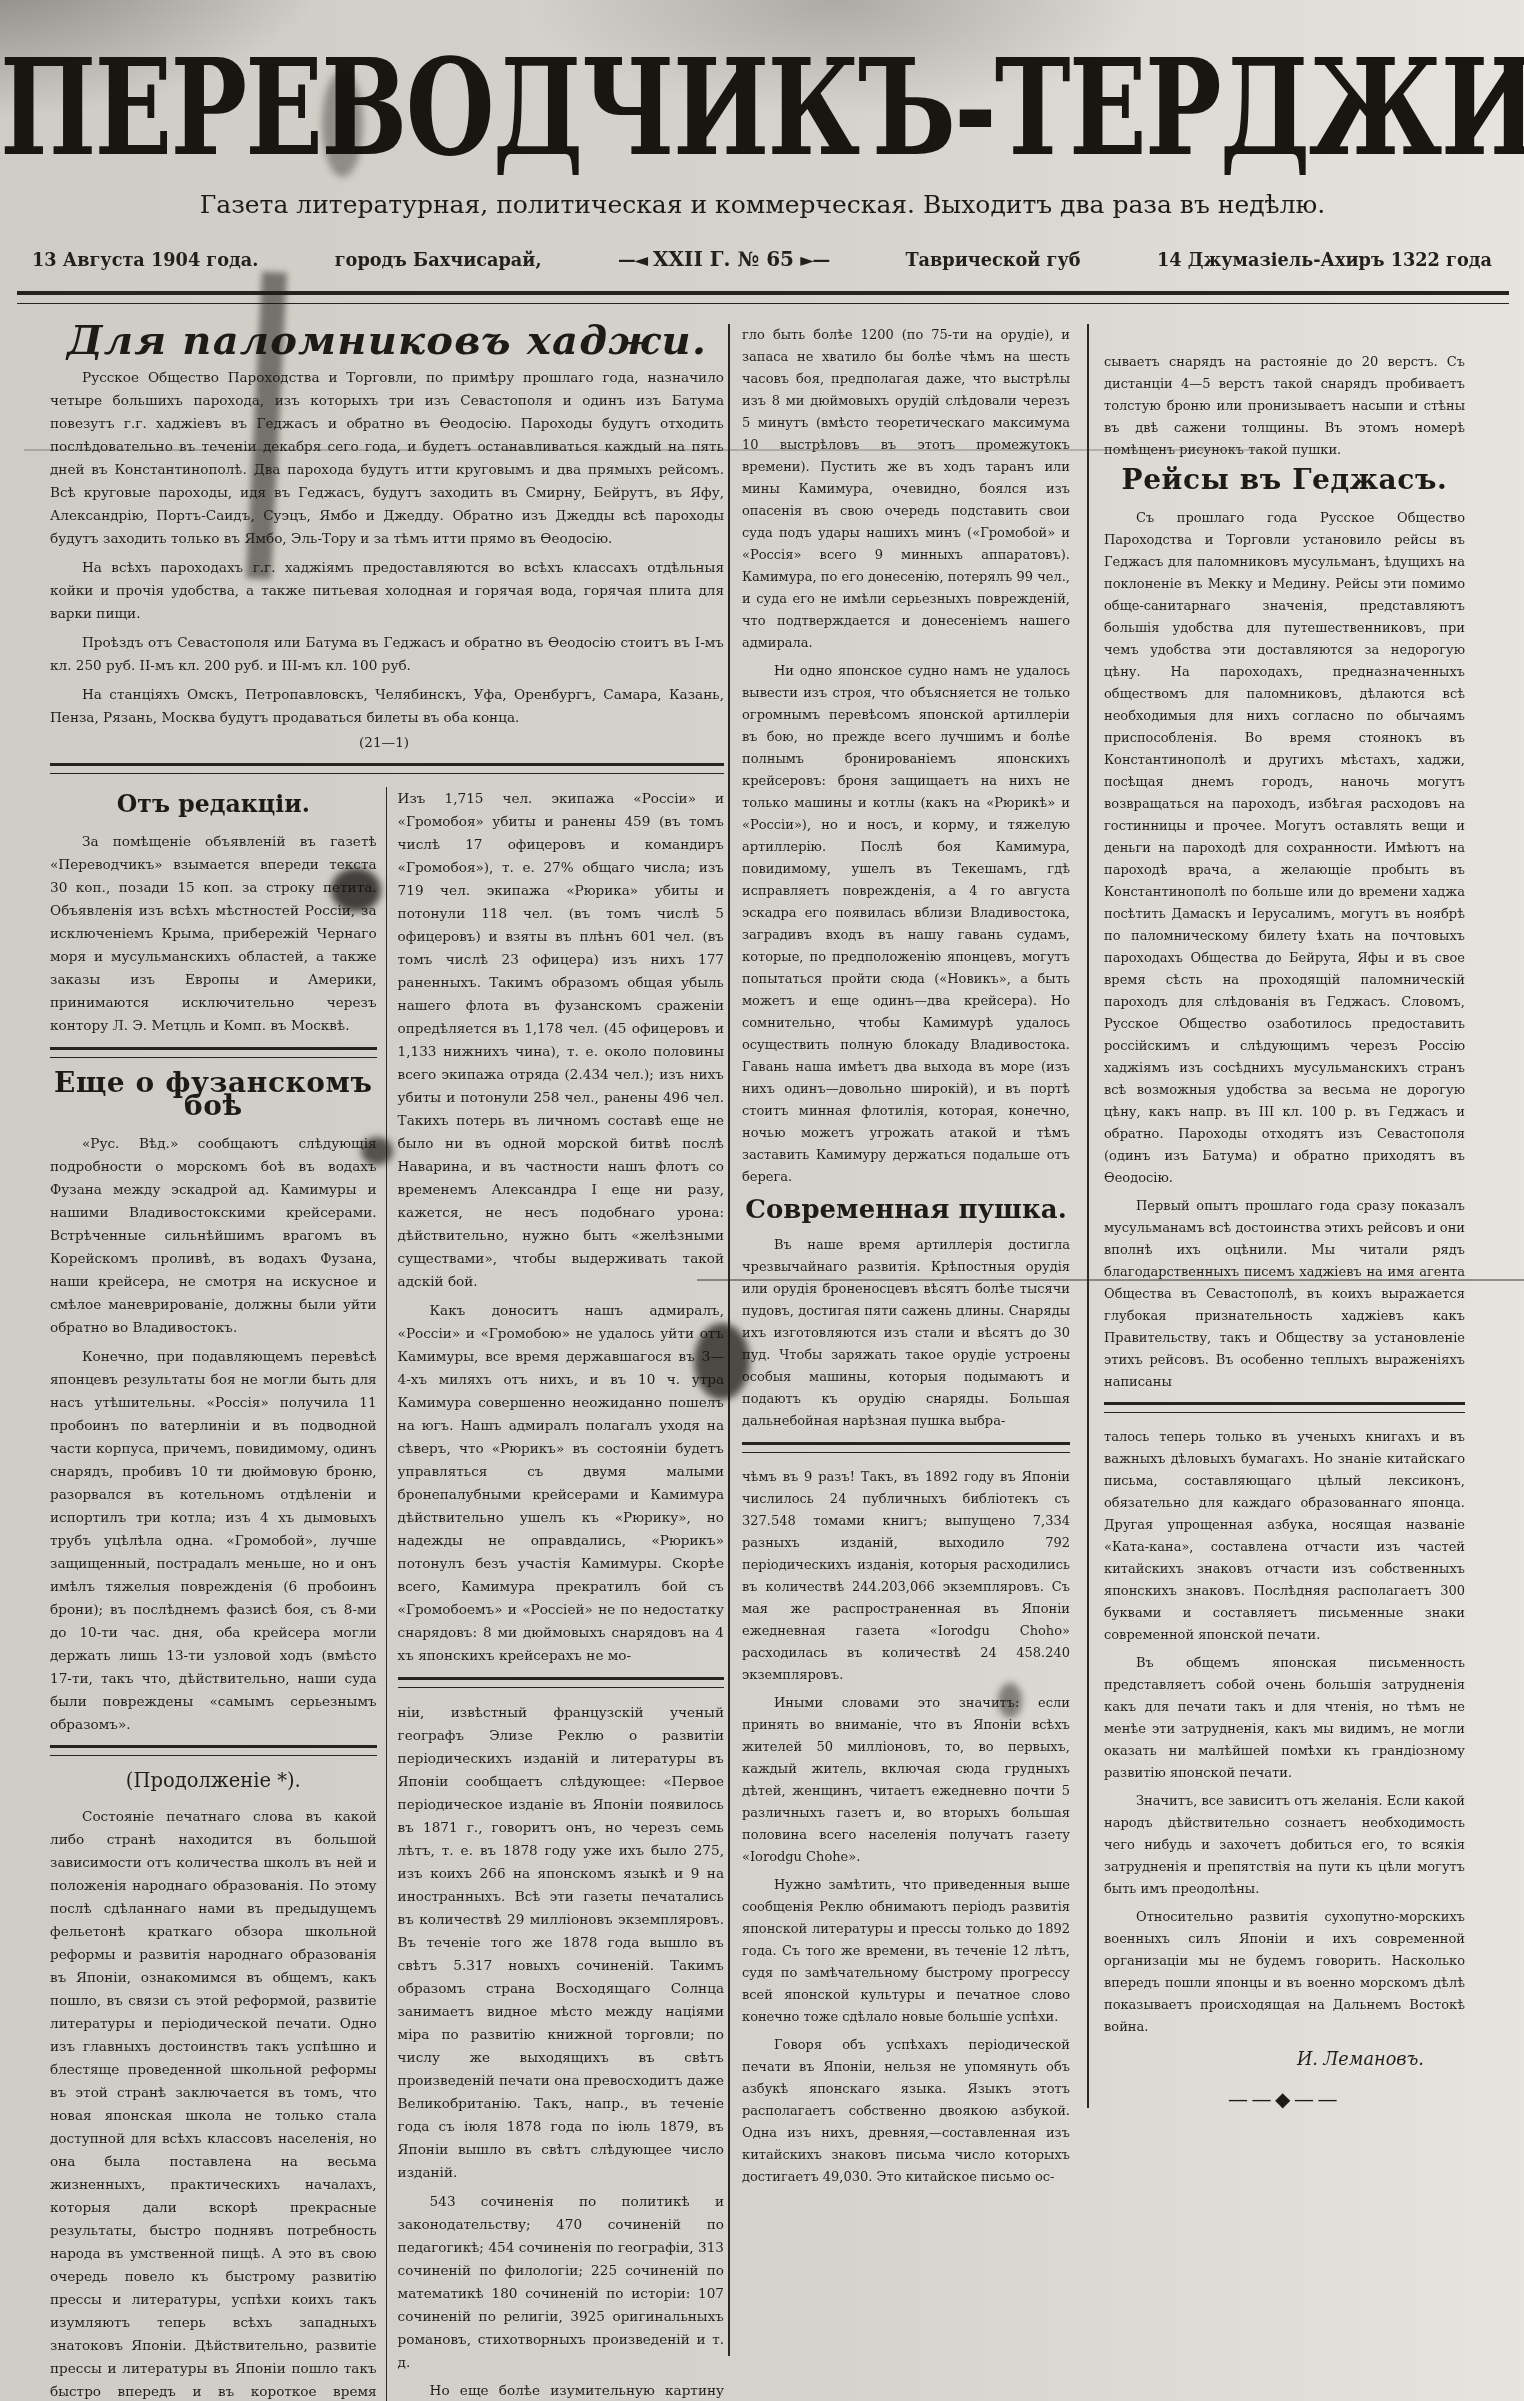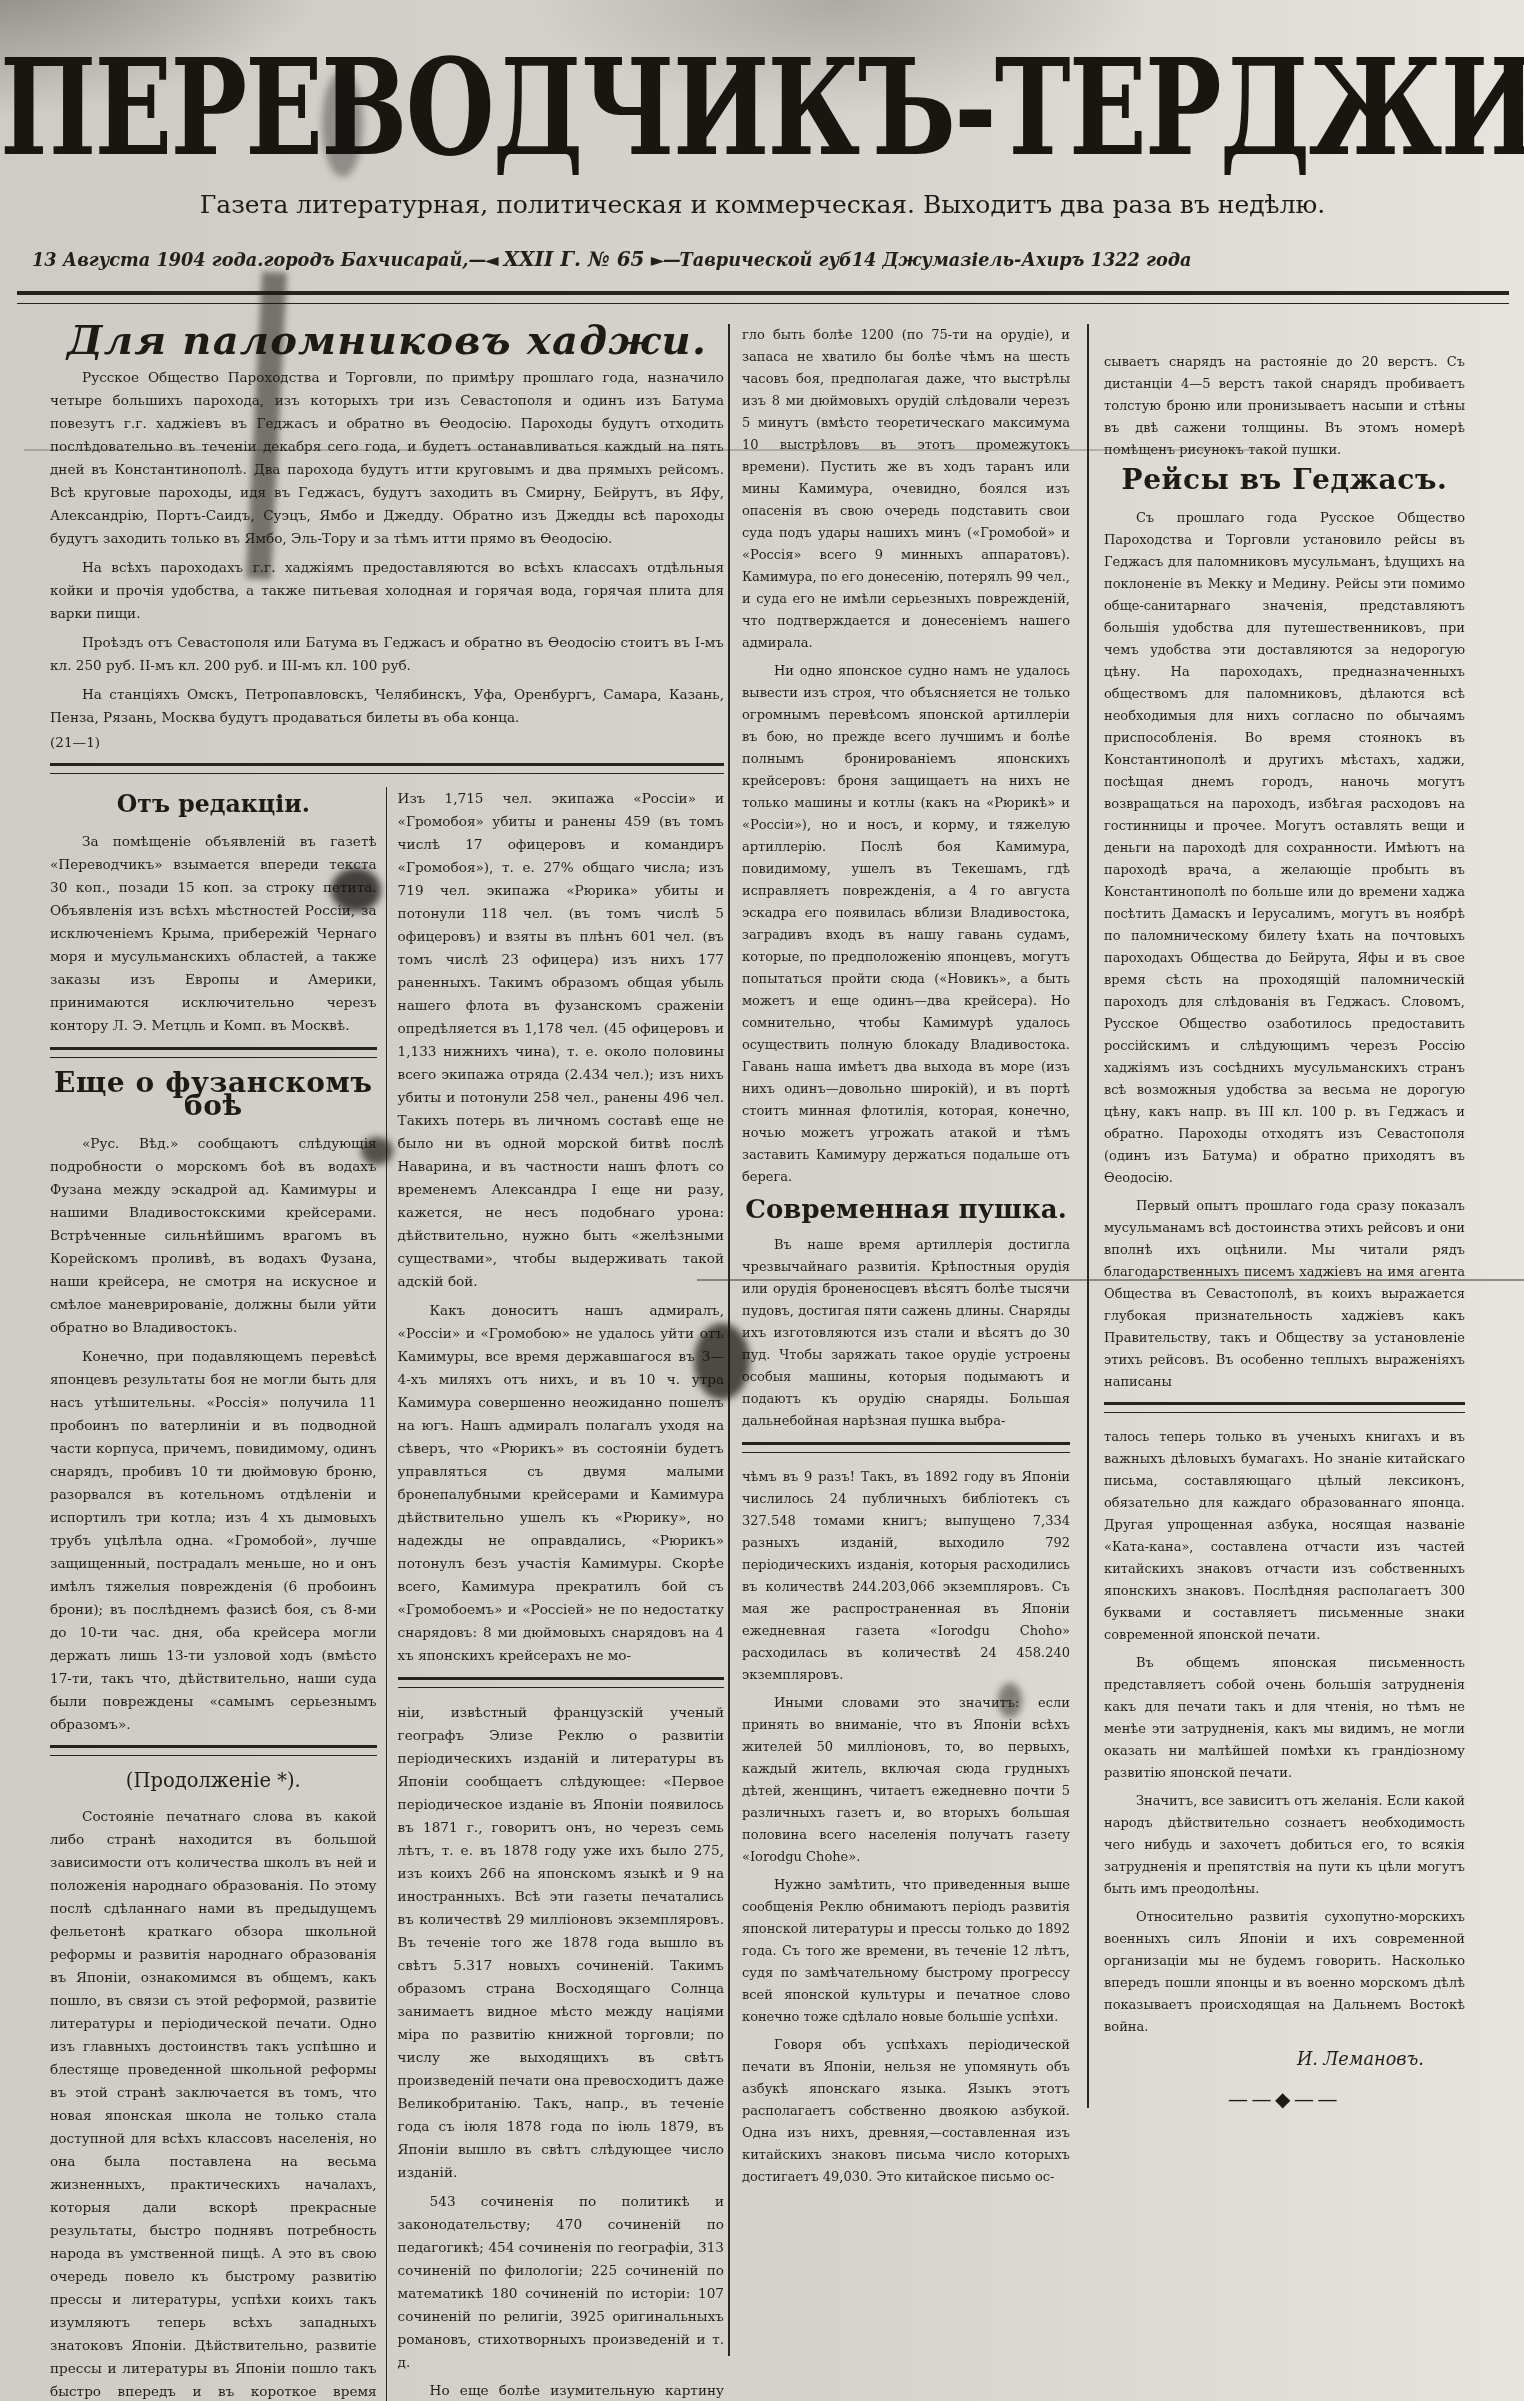--- a/index.html
+++ b/index.html
@@ -25,22 +25,22 @@
     text-align:center;font-weight:bold;font-size:102px;line-height:1;
     letter-spacing:-1.8px;transform:scaleY(1.30);transform-origin:top center;
     white-space:nowrap;color:#181611;
   }
   .masthead-sub{
     position:absolute;left:0;top:190px;width:100%;
     text-align:center;font-weight:normal;font-size:25px;color:#1c1a16;
   }
   .dateline{
     position:absolute;left:32px;top:247px;width:1460px;
-    display:flex;justify-content:flex-start;align-items:baseline;
-    font-weight:bold;font-size:17.7px;white-space:nowrap;color:#23201b;font-style:italic;
+    display:flex;justify-content:space-between;align-items:baseline;
+    font-weight:bold;font-size:17.7px;white-space:nowrap;color:#23201b;
   }
   .dateline .issue{font-size:20px;}
   .orn{font-size:17.7px;letter-spacing:-1.2px;}
   .masthead-rule{
     position:absolute;left:16.5px;top:291px;width:1492px;height:8.3px;
     border-top:4.1px solid #26231e;border-bottom:1.8px solid #26231e;
   }
   
   .vrule{position:absolute;width:1.8px;background:#2a2722;}
   .vrule-23{left:728px;top:324px;height:2032px;}
@@ -55,21 +55,21 @@
   .col3{position:absolute;left:742px;top:324px;width:328px;font-size:13px;line-height:22px;}
   .col4{position:absolute;left:1104px;top:324px;width:361px;font-size:13px;line-height:22px;margin-top:27px;}
   .cont{text-indent:0;}
   h2,h3{font-weight:bold;text-align:center;margin:0;color:#1d1b16;}
   .h-lead{font-size:40px;margin:3.5px 0 15.4px 0;letter-spacing:1.2px;font-style:italic;}
   .h-med{font-size:23.6px;margin:5.9px 0 14px 0;}
   .h-big{font-size:28px;margin:8.3px 0 15.4px 0;letter-spacing:0.6px;}
   .h-xl{font-size:29.5px;margin:15.4px 0 5.9px 0;letter-spacing:0.6px;}
   .h-sub{font-size:19.5px;font-weight:normal;text-align:center;margin:0 0 13px 0;}
   .h-cannon{font-size:26px;margin:10.6px 0 14px 0;}
-  .tagline{text-align:left;font-size:13.6px;padding-right:5.9px;margin-top:-3.5px;}
+  .tagline{text-align:center;font-size:13.6px;padding-right:5.9px;margin-top:-3.5px;}
   .signature{text-align:right;font-size:17.7px;font-style:italic;font-weight:normal;padding-right:41px;margin-top:10.6px;}
   .end-ornament{text-align:center;font-size:20px;letter-spacing:3.5px;margin-top:17.7px;color:#1d1b16;}
   
   .stain{position:absolute;border-radius:50%;filter:blur(3.5px);pointer-events:none;}
   .streak{position:absolute;filter:blur(3px);pointer-events:none;}
   .scratch{position:absolute;height:1.8px;background:rgba(40,36,30,.45);filter:blur(0.6px);pointer-events:none;}
 </style>
 </head>
 <body>
 

